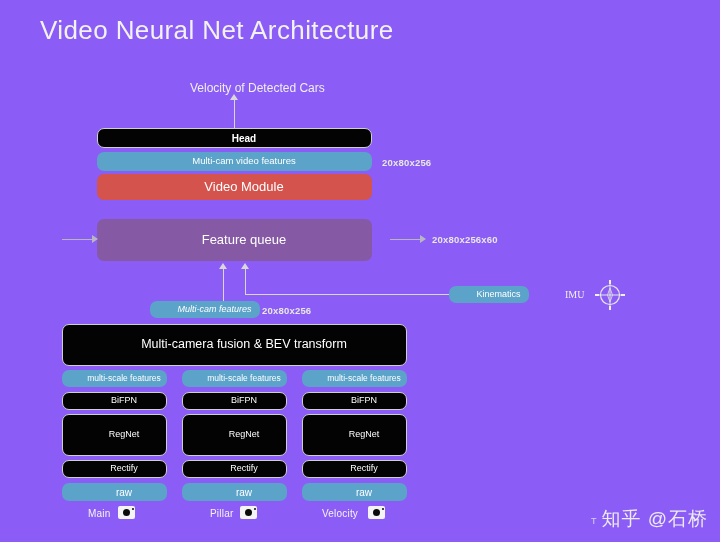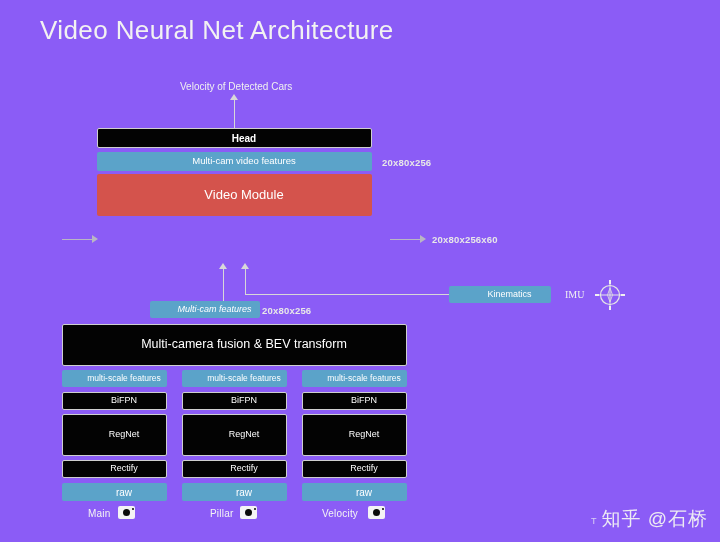--- a/index.html
+++ b/index.html
@@ -30,21 +30,21 @@
     color: #f2f2f2;
     font-weight: 400;
   }
   
   .box {
     position: absolute;
     box-sizing: border-box;
     display: flex;
     align-items: center;
     justify-content: center;
-    border-radius: 2px;
+    border-radius: 7px;
     text-align: center;
     line-height: 1.1;
     padding-left: 19px;
   }
   .box.outline {
     background: #030303;
     border: 1px solid #cfcfcf;
   }
   .box.solid {
     border: none;
@@ -147,50 +147,51 @@
     top: -1px;
   }
 </style>
 </head>
 <body>
 
 <div class="stage">
 
   <div class="page-title">Video Neural Net Architecture</div>
 
-  <div class="plain-label" style="left:180px; top:81px; font-size:10px;">Velocity of Detected Cars</div>
+  <div class="plain-label" style="left:190px; top:81px; font-size:12px;">Velocity of Detected Cars</div>
 
   <div class="line-v" style="left:234px; top:96px; height:32px;"></div>
   <div class="arrow-up" style="left:230px; top:94px;"></div>
 
   <div class="box outline" style="left:97px; top:128px; width:275px; height:20px; font-size:10px; font-weight:bold;">Head</div>
 
   <div class="box solid" style="left:97px; top:152px; width:275px; height:19px; background:#5ba3c9; font-size:9.5px;">Multi-cam video features</div>
   <div class="dim-label" style="left:382px; top:157px;">20x80x256</div>
 
-  <div class="box solid" style="left:97px; top:174px; width:275px; height:42px; background:#d4534c; font-size:13px;">Video Module</div>
-
+  <div class="box solid" style="left:97px; top:174px; width:275px; height:26px; background:#d4534c; font-size:13px;">Video Module</div>
+
+  <div class="box solid" style="left:97px; top:219px; width:275px; height:42px; background:#8659a5; font-size:13px;">Feature queue</div>
   <div class="line-h line-dark" style="left:390px; top:239px; width:32px;"></div>
   <div class="arrow-right" style="left:420px; top:235px; border-left-color:#b9b6c4;"></div>
   <div class="dim-label" style="left:432px; top:234px;">20x80x256x60</div>
 
   <div class="line-h line-dark" style="left:62px; top:239px; width:32px;"></div>
   <div class="arrow-right" style="left:92px; top:235px; border-left-color:#b9b6c4;"></div>
 
   <div class="line-v" style="left:223px; top:268px; height:33px;"></div>
   <div class="arrow-up" style="left:219px; top:263px;"></div>
 
   <div class="line-v" style="left:245px; top:268px; height:26px;"></div>
   <div class="arrow-up" style="left:241px; top:263px;"></div>
   <div class="line-h" style="left:245px; top:294px; width:205px;"></div>
 
   <div class="box solid" style="left:150px; top:301px; width:110px; height:17px; background:#5ba3c9; font-size:9px;font-style:italic;">Multi-cam features</div>
   <div class="dim-label" style="left:262px; top:305px;">20x80x256</div>
 
-  <div class="box solid" style="left:449px; top:286px; width:102px; height:17px; background:#5ba3c9; font-size:9px;">Kinematics</div>
+  <div class="box solid" style="left:449px; top:286px; width:80px; height:17px; background:#5ba3c9; font-size:9px;">Kinematics</div>
   <div class="plain-label" style="left:565px; top:289px; font-size:10px;font-family:Liberation Serif, serif;">IMU</div>
 
   <div class="imu-icon" style="left:593px; top:278px;">
     <svg width="34" height="34" viewBox="0 0 34 34">
       <circle cx="17" cy="17" r="9.5" fill="none" stroke="#e6e6e6" stroke-width="1.2"></circle>
       <line x1="17" y1="3" x2="17" y2="31" stroke="#e6e6e6" stroke-width="1"></line>
       <line x1="3" y1="17" x2="31" y2="17" stroke="#e6e6e6" stroke-width="1"></line>
       <polygon points="17,10 19.5,17 17,24 14.5,17" fill="none" stroke="#dcdcdc" stroke-width="0.9"></polygon>
       <line x1="17" y1="2" x2="17" y2="6" stroke="#f0f0f0" stroke-width="2"></line>
       <line x1="17" y1="28" x2="17" y2="32" stroke="#f0f0f0" stroke-width="2"></line>

